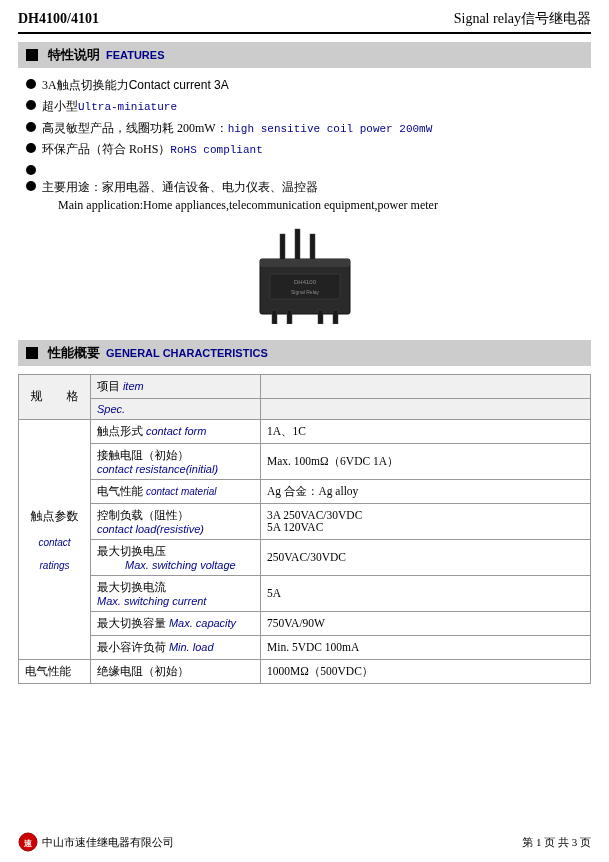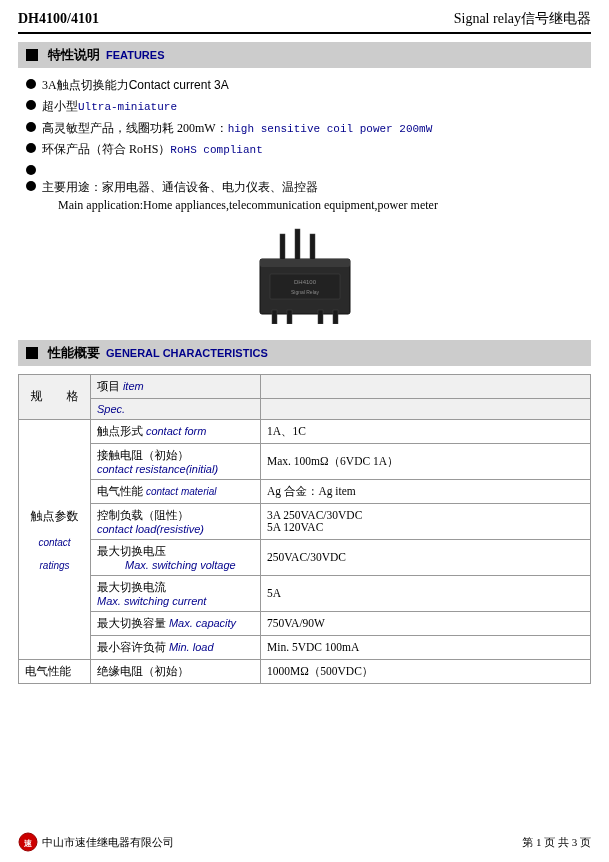--- a/index.html
+++ b/index.html
@@ -291,21 +291,21 @@
             <span>接触电阻（初始）</span><br>
             <span style="color:#00008B;font-family:Arial,sans-serif;font-size:11px;font-style:italic;text-align:center;">contact resistance(initial)</span>
           </td>
           <td>Max. 100mΩ（6VDC 1A）</td>
         </tr>
 
         <tr>
           <td>
             <span>电气性能 </span><span style="color:#00008B;font-family:Arial,sans-serif;font-size:10px;font-style:italic;">contact material</span>
           </td>
-          <td>Ag 合金：Ag item</td>
+          <td>Ag 合金：Ag alloy</td>
         </tr>
 
         <tr>
           <td>
             <span>控制负载（阻性）</span><br>
             <span style="color:#00008B;font-family:Arial,sans-serif;font-size:11px;font-style:italic;">contact load(resistive)</span>
           </td>
           <td>3A  250VAC/30VDC<br>5A  120VAC</td>
         </tr>
 

